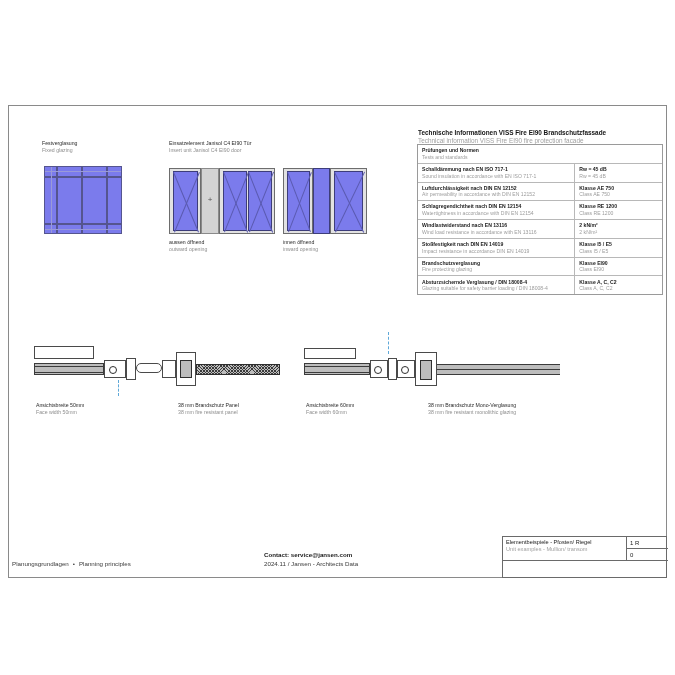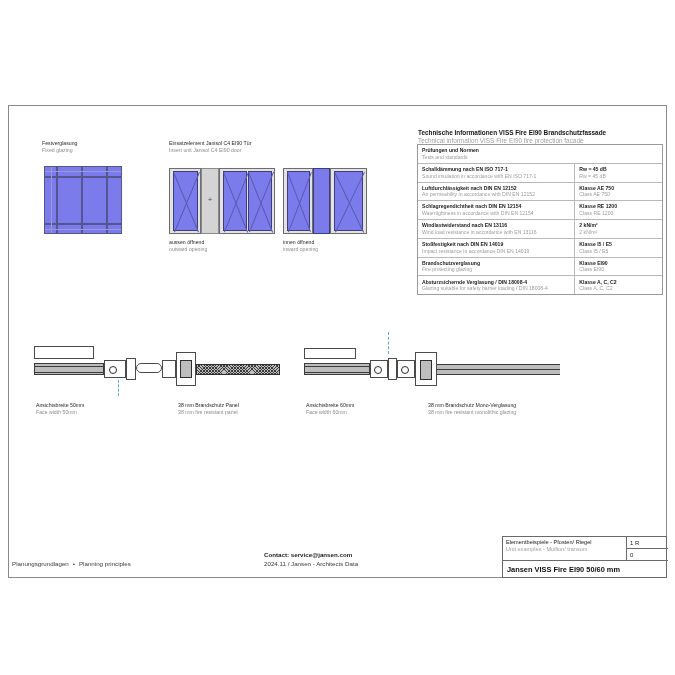--- a/index.html
+++ b/index.html
@@ -306,23 +306,20 @@
   <div class="tb-r1">
     <div class="tb-de">Elementbeispiele - Pfosten/ Riegel</div>
     <div class="tb-en">Unit examples - Mullion/ transom</div>
   </div>
   <div class="tb-r1b">
     <div class="tb-num">1 R</div>
   </div>
   <div class="tb-r1c">
     <div class="tb-num">0</div>
   </div>
-  <div class="tb-r2">
-    <div class="tb-main">Jansen VISS Fire EI90 50/60 mm</div>
-  </div>
 </div>
 
 <div class="abs foot" style="left:12px;top:559px;display:flex;gap:4px;align-items:center;">
   <span class="footg">Planungsgrundlagen</span>
   <span class="footg">•</span>
   <span class="footg">Planning principles</span>
 </div>
 
 <div class="abs foot" style="left:264px;top:550px;">
   <div style="font-weight:bold;">Contact: service@jansen.com</div>

